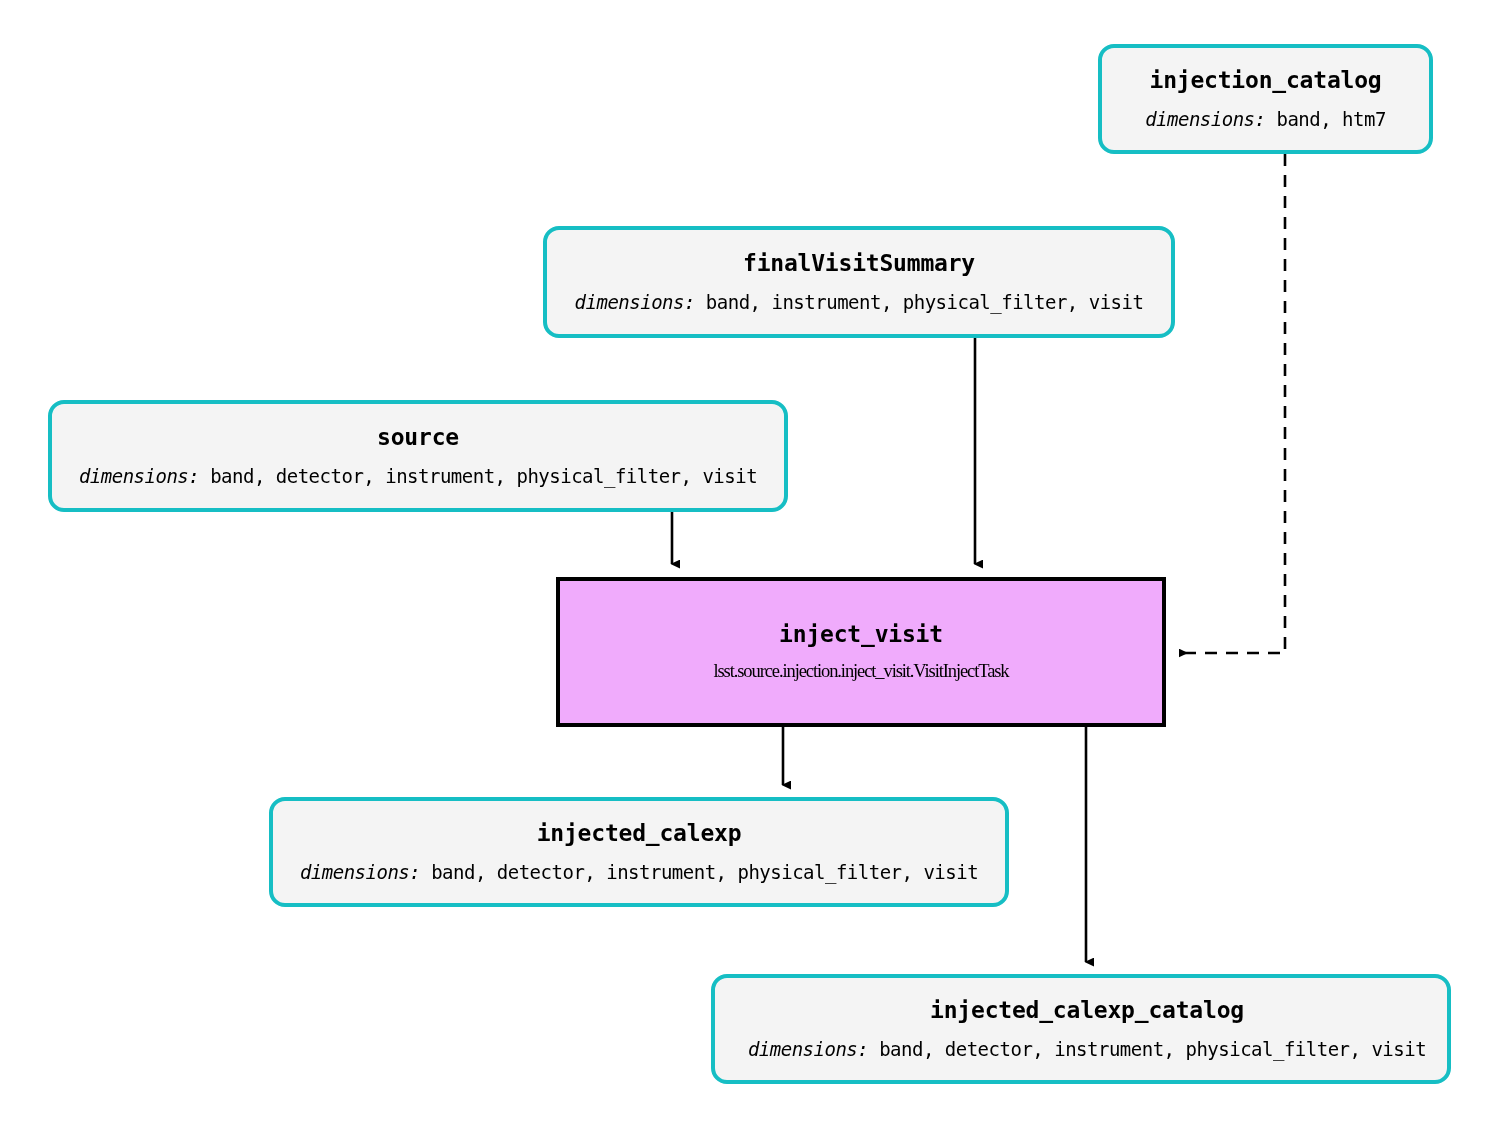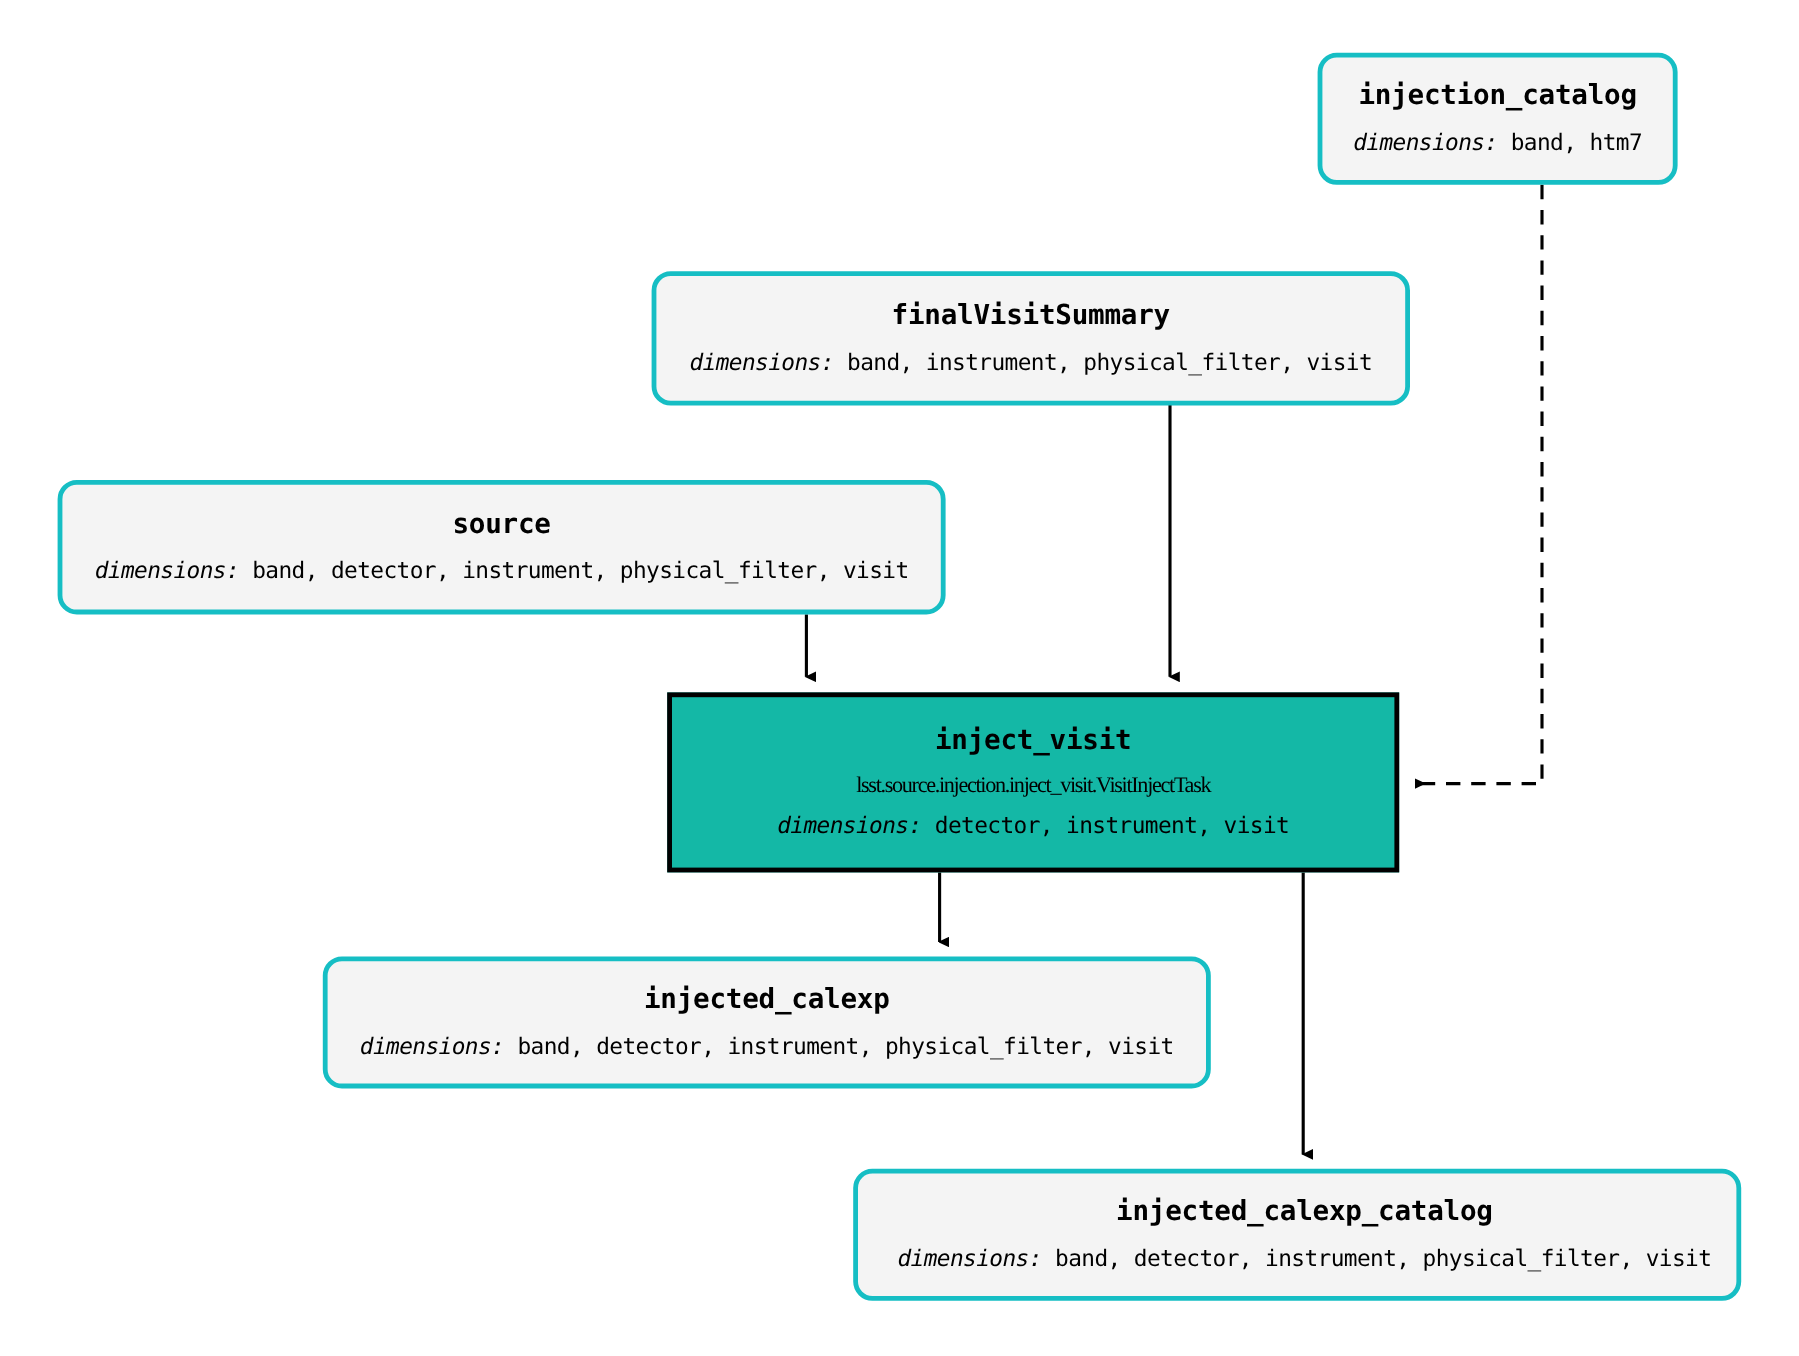--- a/index.html
+++ b/index.html
@@ -34,21 +34,21 @@
     align-items: center;
     justify-content: center;
     text-align: center;
   }
   .node.dataset {
     background: #f4f4f4;
     border: 4px solid #16bec4;
     border-radius: 16px;
   }
   .node.task {
-    background: #14b8a6;
+    background: #f0abfc;
     border: 4px solid #000000;
     border-radius: 0;
   }
   .node-title {
     font-family: "DejaVu Sans Mono", "Liberation Mono", monospace;
     font-weight: bold;
     font-size: 23px;
     color: #000000;
     line-height: 1.1;
     letter-spacing: -0.2px;
@@ -77,21 +77,21 @@
     margin-top: 13px;
   }
   .dims-label {
     font-style: italic;
   }
   .dims-values {
     font-style: normal;
   }
 
   
-  #node-injection-catalog { left: 1098px; top: 44px;  width: 300px; height: 110px; }
+  #node-injection-catalog { left: 1098px; top: 44px;  width: 335px; height: 110px; }
   #node-final-visit-summary { left: 543px; top: 226px; width: 632px; height: 112px; }
   #node-calexp { left: 48px; top: 400px;  width: 740px; height: 112px; }
   #node-inject-visit { left: 556px; top: 577px; width: 610px; height: 150px; }
   #node-injected-calexp { left: 269px; top: 797px; width: 740px; height: 110px; }
   #node-injected-calexp-catalog { left: 711px; top: 974px; width: 740px; height: 110px; padding-left: 12px; }
 </style>
 </head>
 <body>
 
 <div id="canvas">
@@ -137,24 +137,20 @@
     <div class="node-title">source</div>
     <div class="node-dims">
       <span class="dims-label">dimensions:</span>
       <span class="dims-values">band, detector, instrument, physical_filter, visit</span>
     </div>
   </div>
 
   <div class="node task" id="node-inject-visit">
     <div class="node-title">inject_visit</div>
     <div class="node-class">lsst.source.injection.inject_visit.VisitInjectTask</div>
-    <div class="node-dims">
-      <span class="dims-label">dimensions:</span>
-      <span class="dims-values">detector, instrument, visit</span>
-    </div>
   </div>
 
   <div class="node dataset" id="node-injected-calexp">
     <div class="node-title">injected_calexp</div>
     <div class="node-dims">
       <span class="dims-label">dimensions:</span>
       <span class="dims-values">band, detector, instrument, physical_filter, visit</span>
     </div>
   </div>
 

